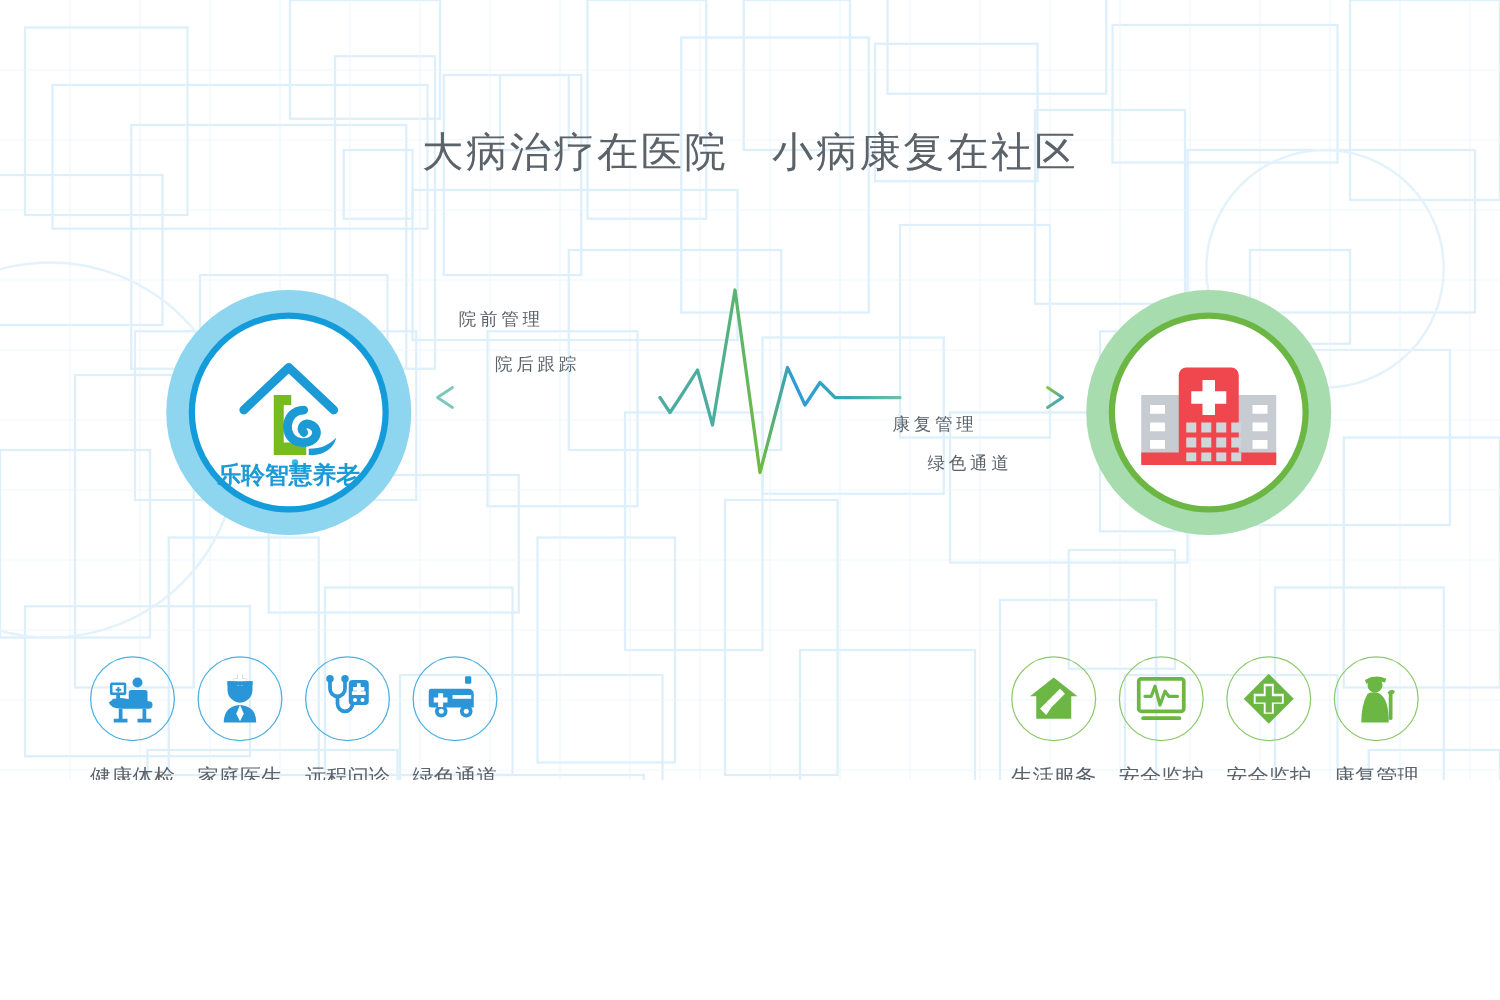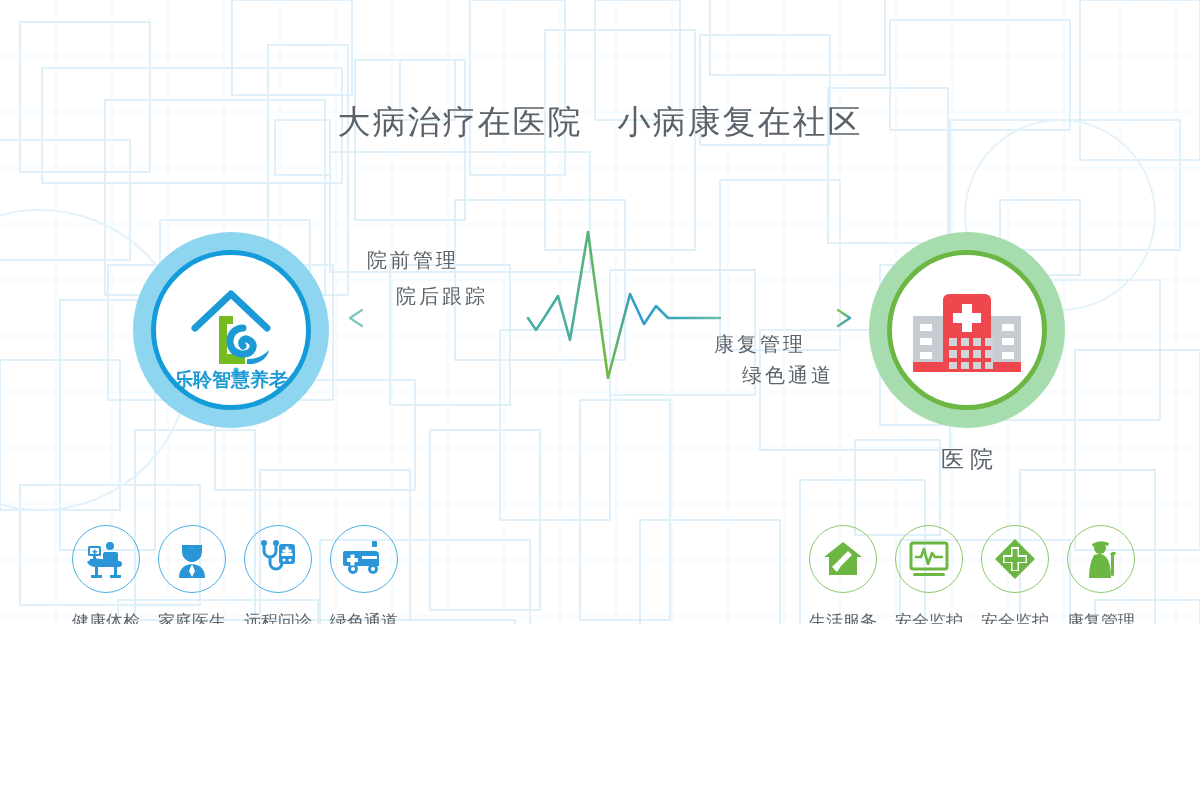--- a/index.html
+++ b/index.html
@@ -110,21 +110,21 @@
     position: absolute;
     left: 330px;
     top: 220px;
     width: 540px;
     height: 180px;
     z-index: 4;
   }
   .flow-text {
     position: absolute;
     color: #5b6269;
-    font-size: 20px;
+    font-size: 14px;
     letter-spacing: 3px;
     z-index: 6;
     white-space: nowrap;
   }
   #flow-left-1 { left: 367px; top: 247px; }
   #flow-left-2 { left: 396px; top: 283px; }
   #flow-right-1 { left: 714px; top: 331px; }
   #flow-right-2 { left: 742px; top: 362px; }
 
   
@@ -301,21 +301,20 @@
           <rect x="66" y="92" width="8" height="8"></rect>
         <rect x="78" y="92" width="8" height="8"></rect>
           <rect x="90" y="92" width="8" height="8"></rect>
         <rect x="54" y="104" width="8" height="7"></rect>
           <rect x="66" y="104" width="8" height="7"></rect>
         <rect x="78" y="104" width="8" height="7"></rect>
           <rect x="90" y="104" width="8" height="7"></rect>
       </g>
     </svg>
   </div>
-  <div id="right-node-label" class="node-label">医院</div>
 
   <svg id="flow-svg" viewBox="0 0 540 180" xmlns="http://www.w3.org/2000/svg">
     <defs>
       <linearGradient id="lineLeftGrad" x1="0" y1="0" x2="1" y2="0">
         <stop offset="0%" stop-color="#9fd6cd"></stop>
         <stop offset="100%" stop-color="#4aada0"></stop>
       </linearGradient>
       <linearGradient id="lineRightGrad" x1="0" y1="0" x2="1" y2="0">
         <stop offset="0%" stop-color="#6ec0a9"></stop>
         <stop offset="100%" stop-color="#b9e2dc"></stop>

